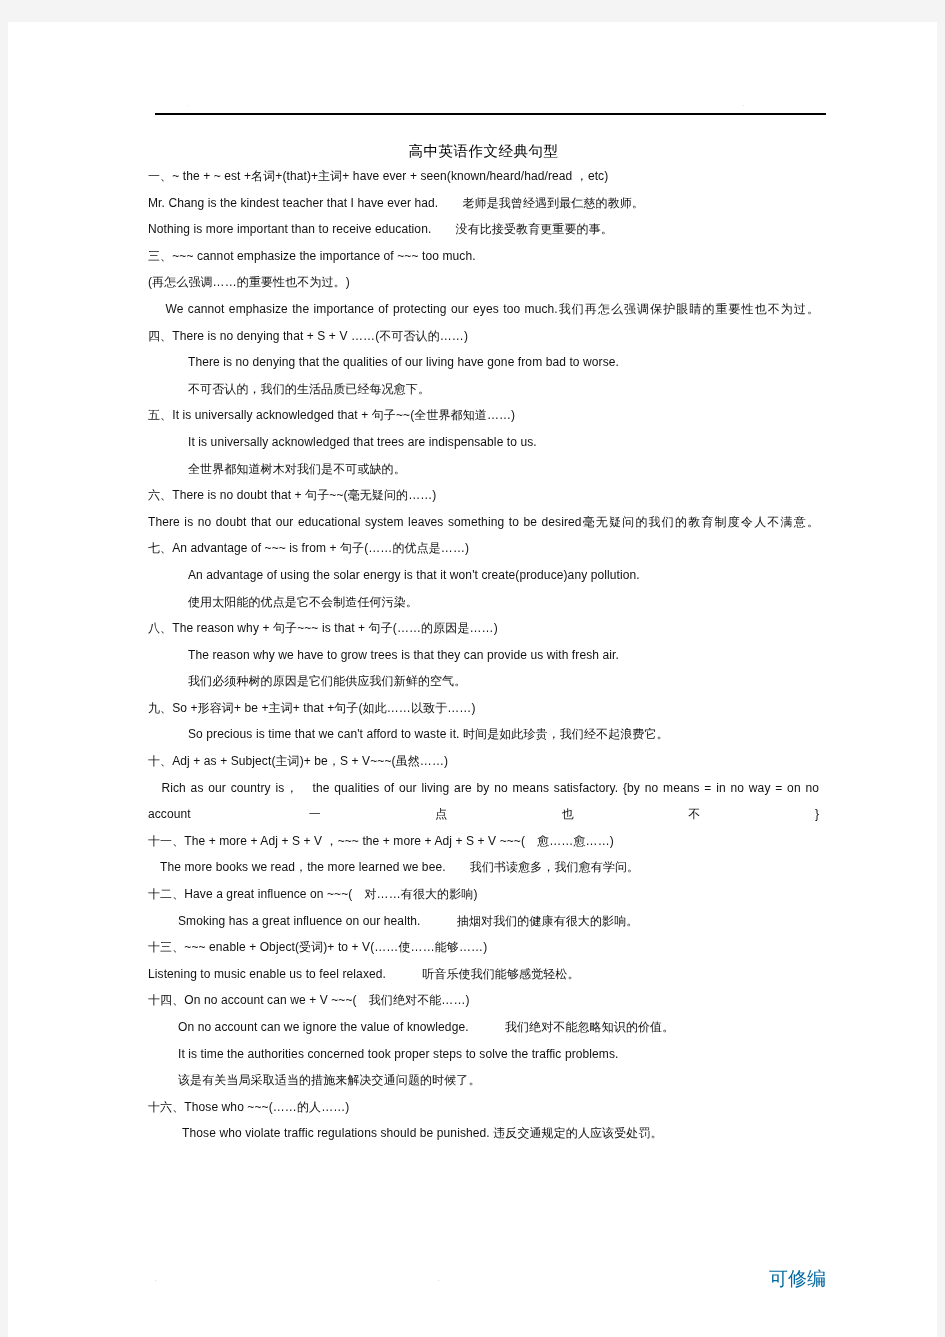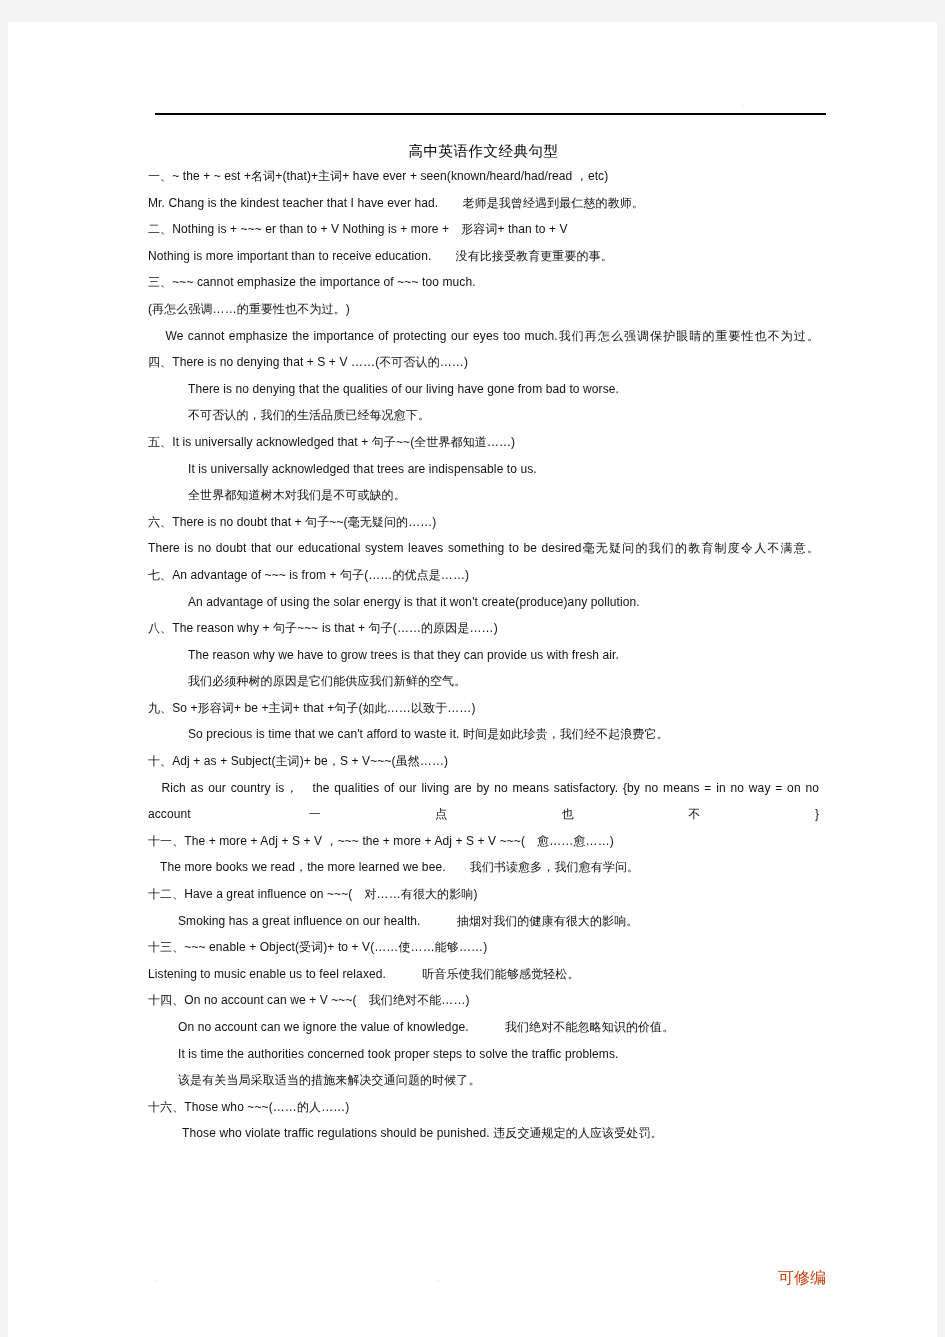--- a/index.html
+++ b/index.html
@@ -101,57 +101,57 @@
     font-size: 5px;
     line-height: 4px;
     overflow: hidden;
   }
   .footer-mark.a { left: 0px;   color: #6b6b6b; }
   .footer-mark.b { left: 283px; color: #2e7d6b; }
   .footer-text {
     position: absolute;
     right: 0px;
     top: 0px;
-    font-size: 16px;
+    font-size: 19px;
     line-height: 20px;
-    color: #c2410c;
+    color: #0369a1;
     font-family: "DejaVu Sans", "Liberation Sans", sans-serif;
   }
 </style>
 </head>
 <body>
 
 <div class="page">
 
   <div class="header-rule-wrap">
     <span class="header-mark left">·</span>
     <span class="header-mark right">·</span>
     <div class="header-rule"></div>
   </div>
 
   <div class="content">
     <div class="doc-title">高中英语作文经典句型</div>
     <div id="lines-container">
         <div class="ln i0">一、~ the + ~ est +名词+(that)+主词+ have ever + seen(known/heard/had/read ，etc)</div>
         <div class="ln i0">Mr. Chang is the kindest teacher that I have ever had.　　老师是我曾经遇到最仁慈的教师。</div>
-        <div class="ln i0">二、Nothing is + ~~~ er than to + V Nothing is + more +　形容词+ than to + V</div>
         <div class="ln i0">Nothing is more important than to receive education.　　没有比接受教育更重要的事。</div>
         <div class="ln i0">三、~~~ cannot emphasize the importance of ~~~ too much.</div>
         <div class="ln i0">(再怎么强调……的重要性也不为过。)</div>
         <div class="ln i0 just">　 We cannot emphasize the importance of protecting our eyes too much.我们再怎么强调保护眼睛的重要性也不为过。</div>
         <div class="ln i0">四、There is no denying that + S + V ……(不可否认的……)</div>
         <div class="ln i2">There is no denying that the qualities of our living have gone from bad to worse.</div>
         <div class="ln i2">不可否认的，我们的生活品质已经每况愈下。</div>
         <div class="ln i0">五、It is universally acknowledged that + 句子~~(全世界都知道……)</div>
         <div class="ln i2">It is universally acknowledged that trees are indispensable to us.</div>
         <div class="ln i2">全世界都知道树木对我们是不可或缺的。</div>
         <div class="ln i0">六、There is no doubt that + 句子~~(毫无疑问的……)</div>
         <div class="ln i0 just">There is no doubt that our educational system leaves something to be desired毫无疑问的我们的教育制度令人不满意。</div>
         <div class="ln i0">七、An advantage of ~~~ is from + 句子(……的优点是……)</div>
         <div class="ln i2">An advantage of using the solar energy is that it won't create(produce)any pollution.</div>
+        <div class="ln i2">使用太阳能的优点是它不会制造任何污染。</div>
         <div class="ln i0">八、The reason why + 句子~~~ is that + 句子(……的原因是……)</div>
         <div class="ln i2">The reason why we have to grow trees is that they can provide us with fresh air.</div>
         <div class="ln i2">我们必须种树的原因是它们能供应我们新鲜的空气。</div>
         <div class="ln i0">九、So +形容词+ be +主词+ that +句子(如此……以致于……)</div>
         <div class="ln i2">So precious is time that we can't afford to waste it. 时间是如此珍贵，我们经不起浪费它。</div>
         <div class="ln i0">十、Adj + as + Subject(主词)+ be，S + V~~~(虽然……)</div>
         <div class="ln i0 just">　Rich as our country is，　the qualities of our living are by no means satisfactory. {by no means = in no way = on no account 一点也不}</div>
         <div class="ln i0">十一、The + more + Adj + S + V ，~~~ the + more + Adj + S + V ~~~(　愈……愈……)</div>
         <div class="ln i0">　The more books we read，the more learned we bee.　　我们书读愈多，我们愈有学问。</div>
         <div class="ln i0">十二、Have a great influence on ~~~(　对……有很大的影响)</div>

